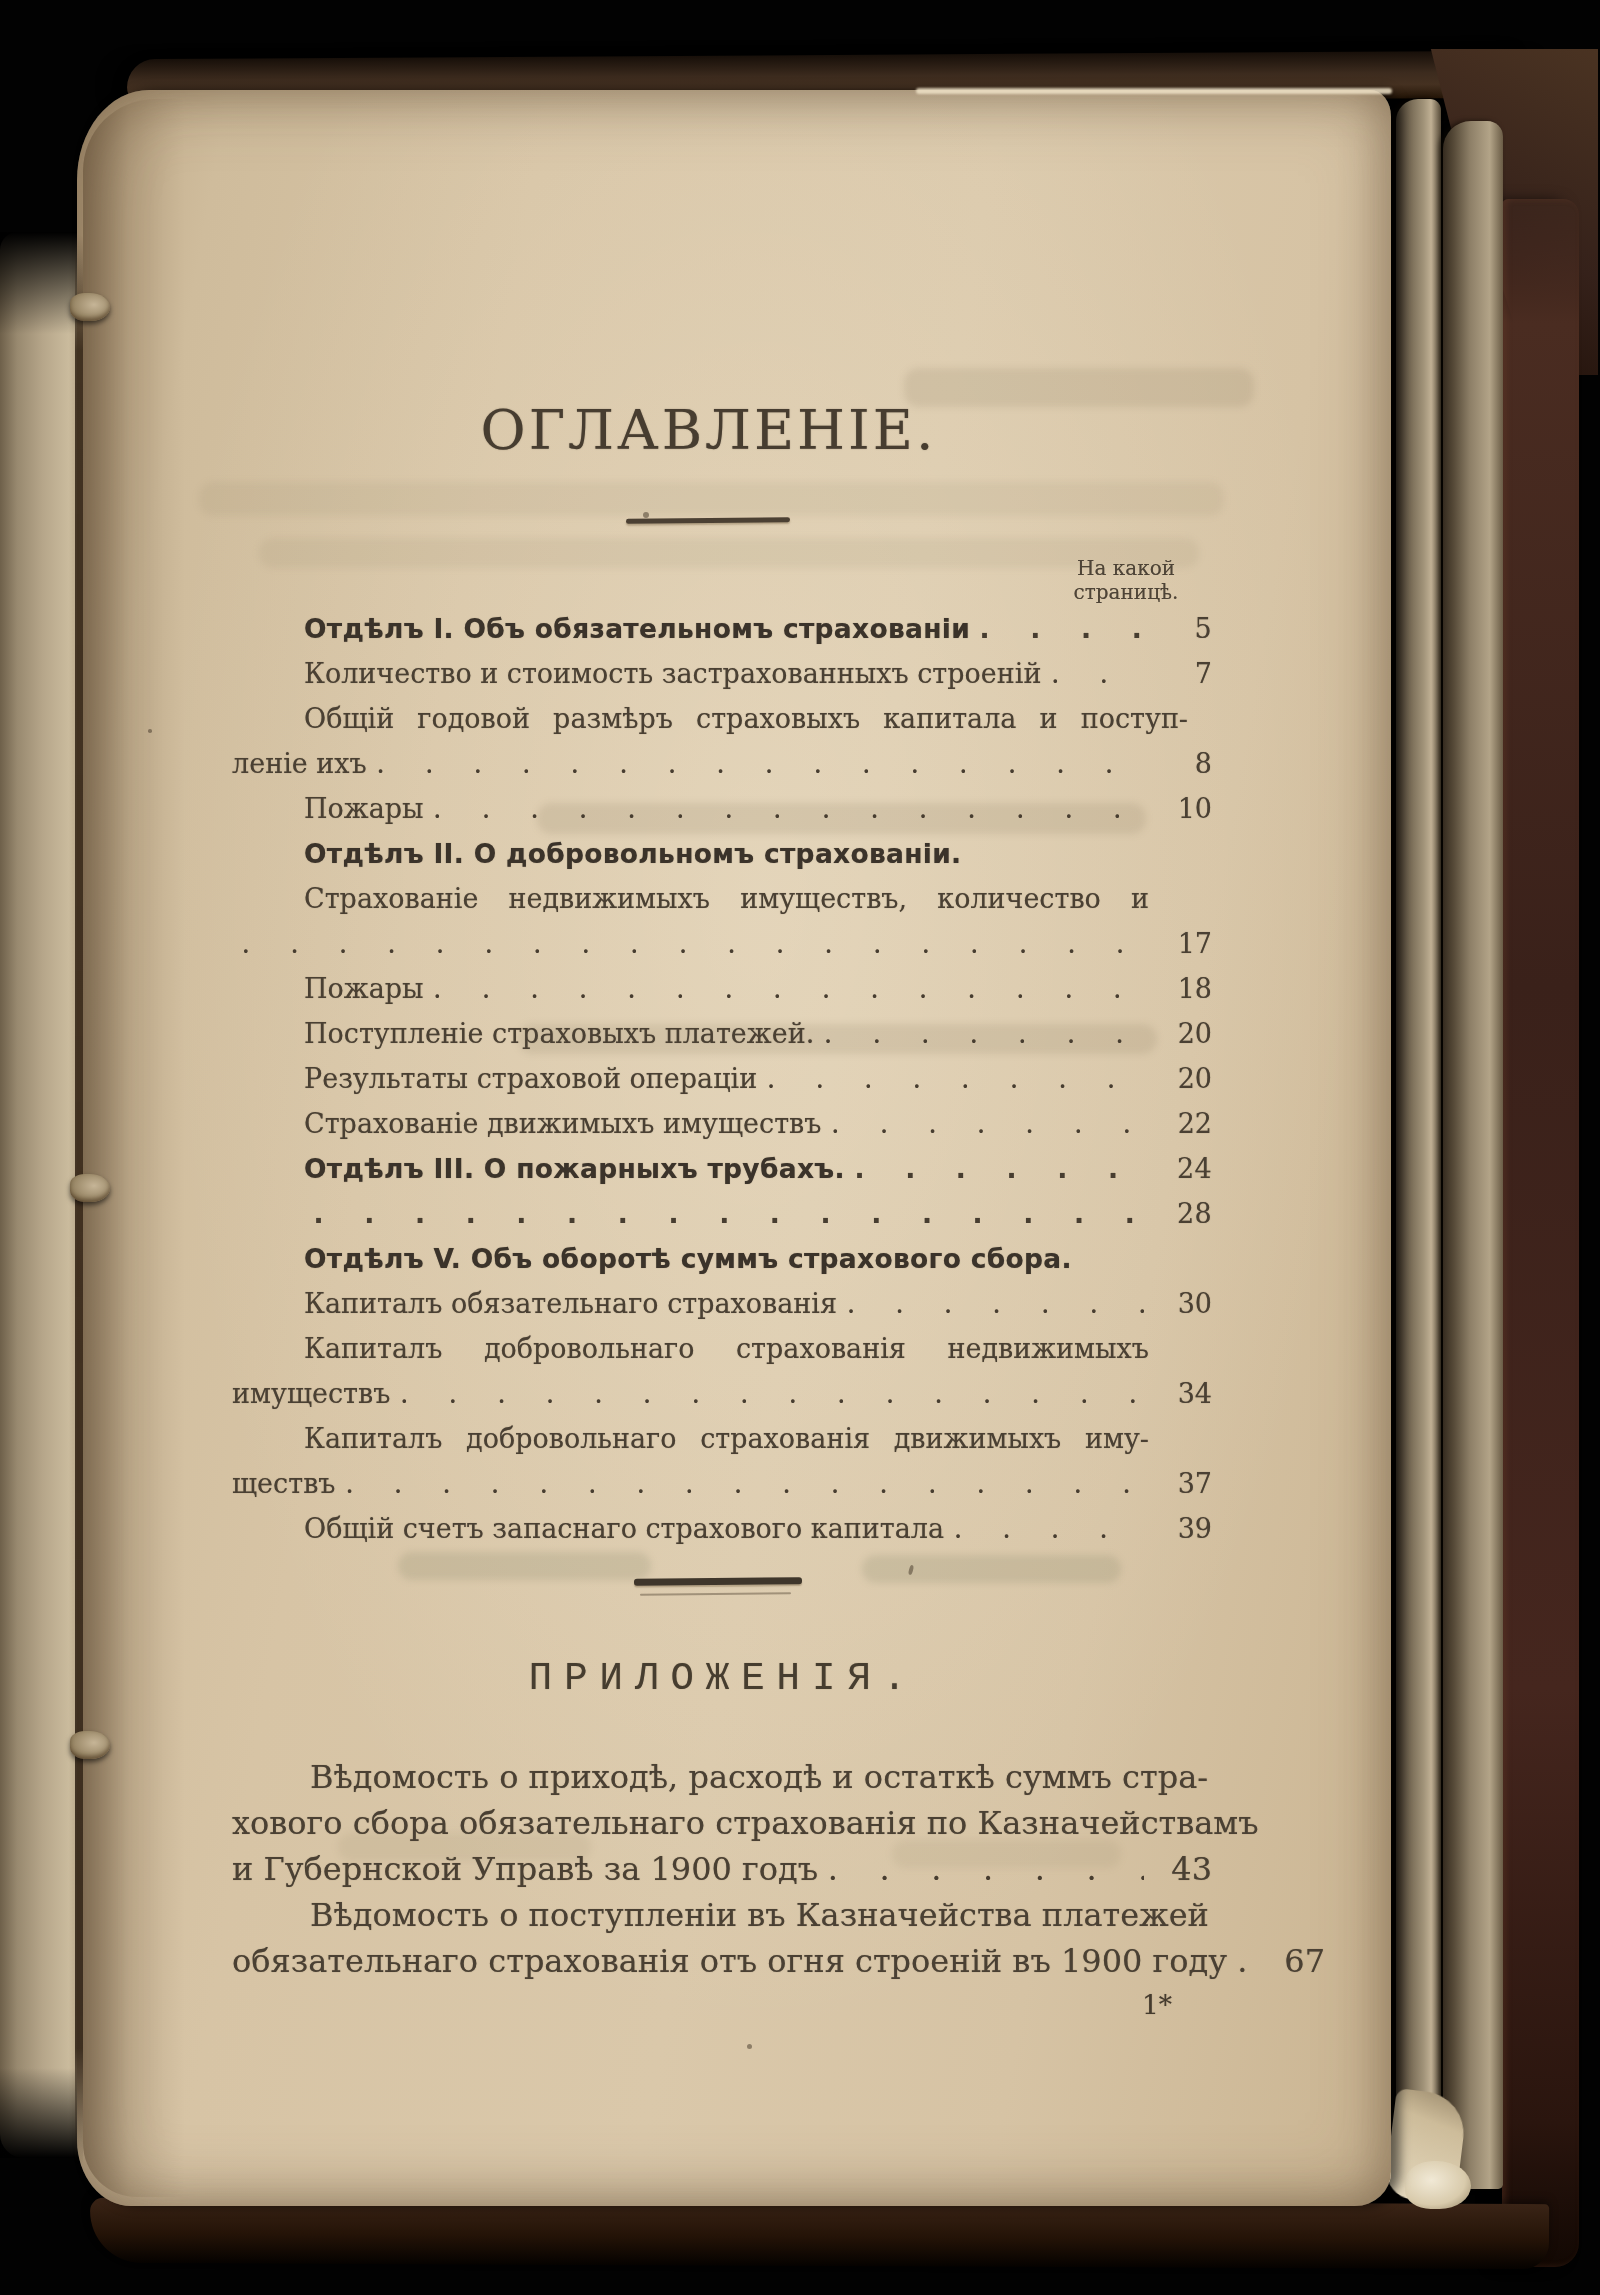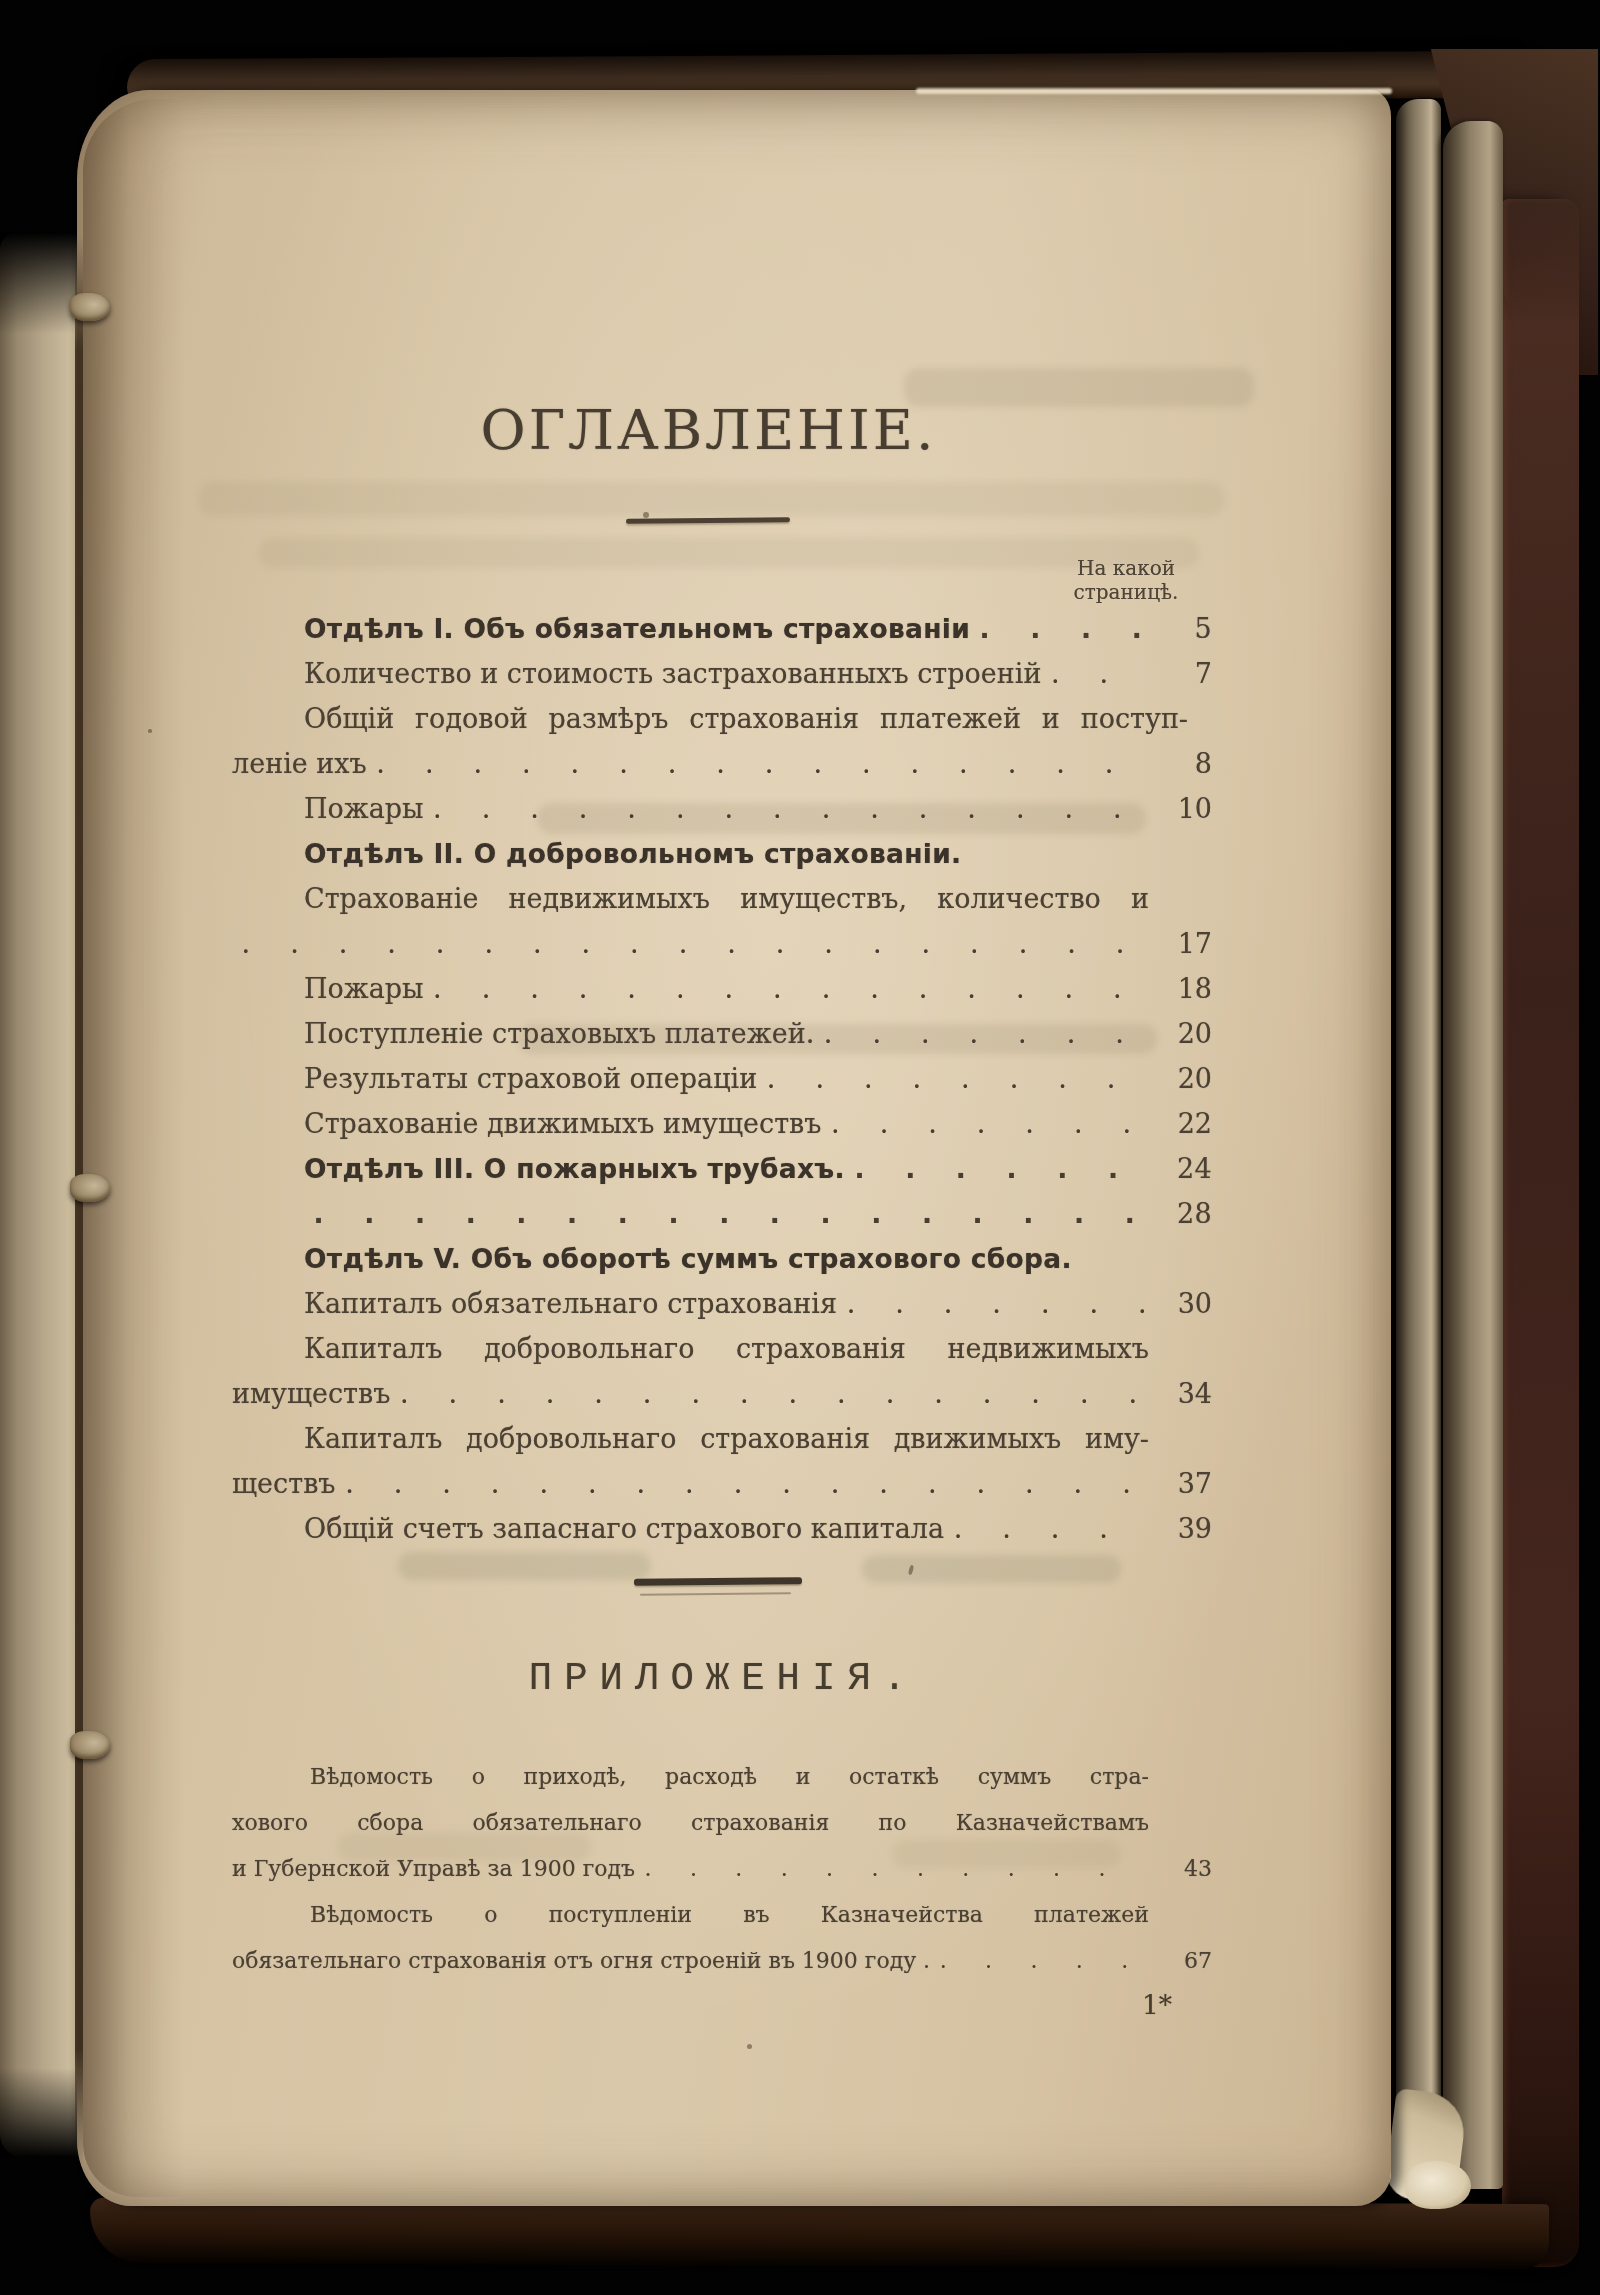--- a/index.html
+++ b/index.html
@@ -79,21 +79,21 @@
     font-size:55px;letter-spacing:3px;color:#473d30;white-space:nowrap;
     text-shadow:0 0 1.2px rgba(70,58,44,.55);}
   .title-rule{position:absolute;left:626px;top:518px;width:164px;height:5.4px;background:#4b4033;
     border-radius:2.4px;transform:rotate(-0.6deg);box-shadow:0 1.8px 1.8px rgba(125,104,74,.45);}
   .col-header{position:absolute;left:1044px;top:557px;width:164px;text-align:center;
     font-size:20px;line-height:23.5px;color:#4e4437;text-shadow:0 0 0.6px rgba(70,58,44,.5);}
 
   .toc{position:absolute;left:232px;top:606px;width:980px;font-size:27px;}
   .toc .row{display:flex;align-items:baseline;height:45px;line-height:45px;white-space:nowrap;}
   .toc .row.block{display:block;}
-  .apx{position:absolute;left:232px;top:1754px;width:980px;font-size:22px;}
+  .apx{position:absolute;left:232px;top:1754px;width:980px;font-size:32px;}
   .apx .row{display:flex;align-items:baseline;height:46px;line-height:46px;white-space:nowrap;}
   .apx .row.block{display:block;}
 
   .row .txt{flex:0 0 auto;text-shadow:0 0 0.9px rgba(70,58,44,.5);}
   .row .lead{flex:1 1 0;overflow:hidden;letter-spacing:15.7px;padding-left:9.6px;margin-right:11px;
     color:#473d30;text-shadow:0 0 0.6px rgba(70,58,44,.4);}
   .row .num{flex:0 0 auto;min-width:57px;text-align:right;text-shadow:0 0 0.9px rgba(70,58,44,.5);}
   .row.indent{padding-left:72px;justify-content:space-between;}
   .row.indent2{padding-left:78px;}
   .row.bold .txt, .row.bold{font-family:"DejaVu Sans", sans-serif;font-weight:bold;
@@ -161,21 +161,21 @@
         <span class="txt">Отдѣлъ I. Объ обязательномъ страхованіи</span>
         <span class="lead">. . . . . . . . . . . . . . . . . . . . . . . . . . . . . . . . . . . . . . . .</span>
         <span class="num">5</span>
       </div>
       <div class="row indent">
         <span class="txt">Количество и стоимость застрахованныхъ строеній</span>
         <span class="lead">. . . . . . . . . . . . . . . . . . . . . . . . . . . . . . . . . . . . . . . .</span>
         <span class="num">7</span>
       </div>
       <div class="row block tight indent">
-        <span class="txt">Общій годовой размѣръ страхованія платежей и поступ-</span>
+        <span class="txt">Общій годовой размѣръ страховыхъ капитала и поступ-</span>
       </div>
       <div class="row">
         <span class="txt">леніе ихъ</span>
         <span class="lead">. . . . . . . . . . . . . . . . . . . . . . . . . . . . . . . . . . . . . . . .</span>
         <span class="num">8</span>
       </div>
       <div class="row indent">
         <span class="txt">Пожары</span>
         <span class="lead">. . . . . . . . . . . . . . . . . . . . . . . . . . . . . . . . . . . . . . . .</span>
         <span class="num">10</span>

